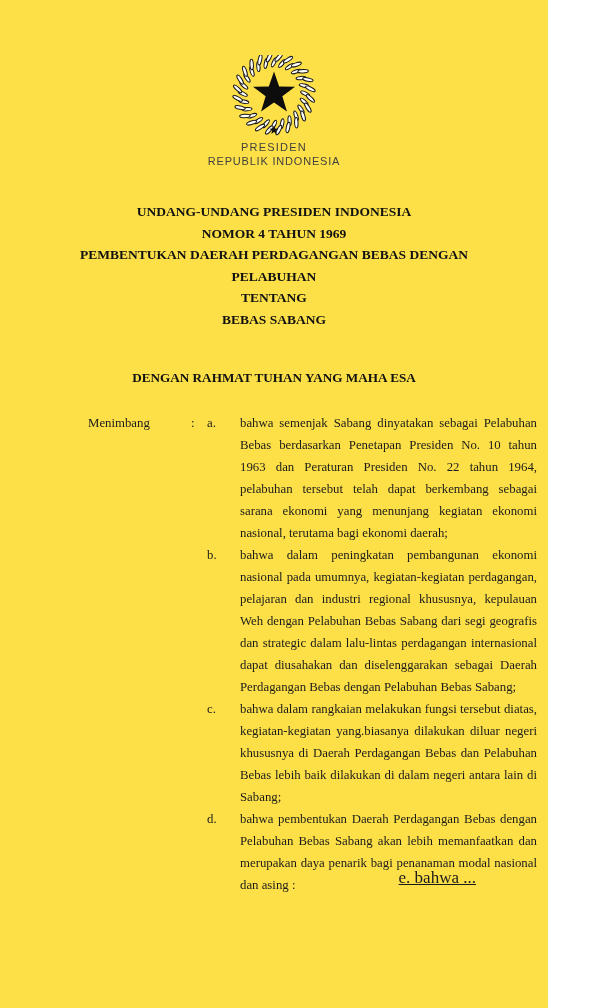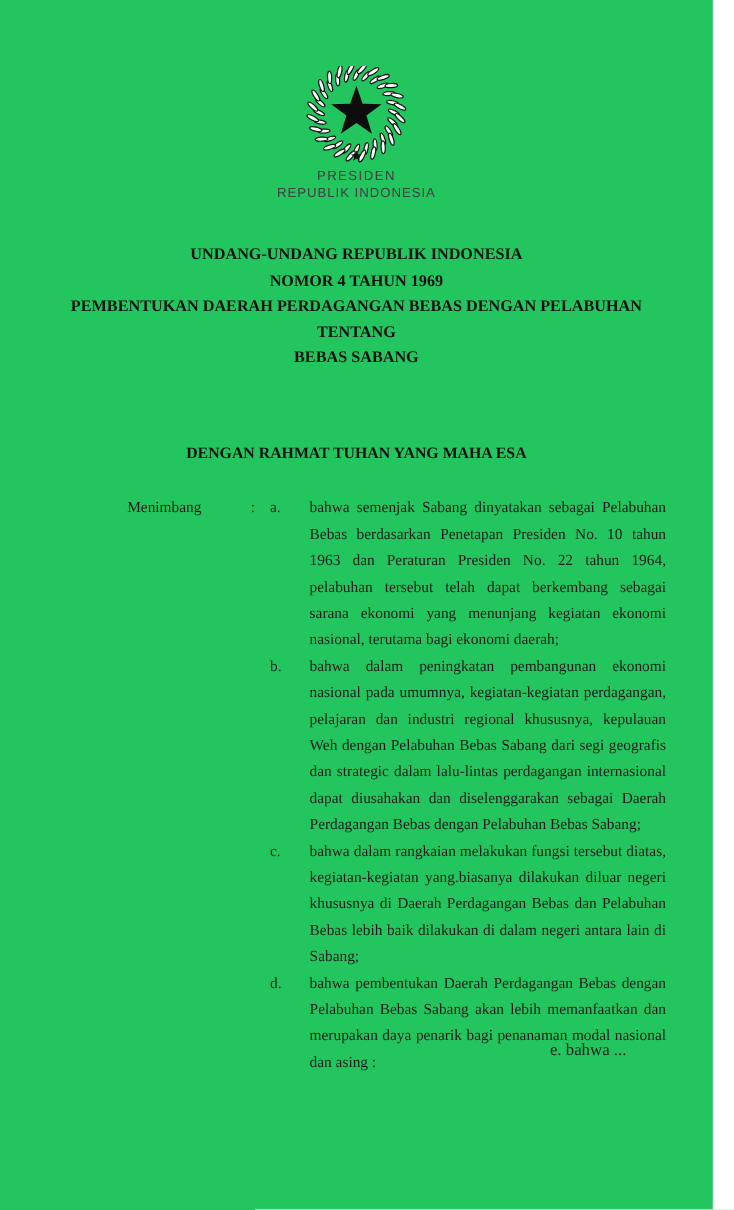--- a/index.html
+++ b/index.html
@@ -1,23 +1,22 @@
 <!DOCTYPE html>
 <html><head>
 <meta charset="utf-8">
 <style>
   html,body{margin:0;padding:0;background:#ffffff;}
   .page{
     position:relative;
     width:548px;height:1008px;
-    background:#22c55e;
+    background:#fde047;
     font-family:"Liberation Serif", serif;
     color:#1b1b1b;
     overflow:hidden;
-    padding-left:46px;
   }
   
   .emblem{
     position:absolute; top:55px; left:50%;
     transform:translateX(-50%);
     width:96px; height:83px;
   }
   .emblem svg{display:block;width:96px;height:83px;}
   .wreath ellipse{fill:#ffffff;stroke:#161616;stroke-width:1.05px;}
   .star{fill:#0d0d0d;}
@@ -42,32 +41,33 @@
   .invocation, .issuer{
     position:absolute; left:0; right:0;
     text-align:center; font-weight:bold; font-size:13.2px;
     color:#111111;
   }
   .invocation{top:326px;margin-top:44px;}
   .issuer{top:371px;}
   
   .consider{
     position:absolute; top:412px; left:88px; width:449px;
-    font-size:12.8px; line-height:22px;margin-left:18px;
+    font-size:12.8px; line-height:22px;
   }
   .c-label{position:absolute; left:0; top:0; width:103px;}
   .c-colon{position:absolute; left:103px; top:0; width:16px;}
   .c-items{margin-left:119px;}
   .c-item{display:flex;}
   .c-letter{width:33px; flex:0 0 33px;}
   .c-text{flex:1 1 auto; text-align:justify;}
   
   .catchword{
     position:absolute; top:868px; right:72px;
-    font-size:14px;
+    font-size:17px;
+    text-decoration:underline;
   }
 </style>
 </head>
 <body>
 
 <div class="page">
 
   <div class="emblem">
     <svg viewBox="0 0 100 86" xmlns="http://www.w3.org/2000/svg">
       <g id="wreath" class="wreath">
@@ -124,21 +124,21 @@
       <polygon class="ornament" points="50,73 51.2,76.4 54.8,76.5 51.9,78.6 52.9,82.1 50,80 47.1,82.1 48.1,78.6 45.2,76.5 48.8,76.4"></polygon>
     </svg>
   </div>
 
   <div class="org">
     <div class="l1">PRESIDEN</div>
     <div class="l2">REPUBLIK INDONESIA</div>
   </div>
 
   <div class="title">
-    <div>UNDANG-UNDANG REPUBLIK INDONESIA</div>
+    <div>UNDANG-UNDANG PRESIDEN INDONESIA</div>
     <div>NOMOR 4 TAHUN 1969</div>
     <div>PEMBENTUKAN DAERAH PERDAGANGAN BEBAS DENGAN PELABUHAN</div>
     <div>TENTANG</div>
     <div>BEBAS SABANG</div>
   </div>
 
   <div class="invocation">DENGAN RAHMAT TUHAN YANG MAHA ESA</div>
 
   <div class="consider">
     <div class="c-label">Menimbang</div>

